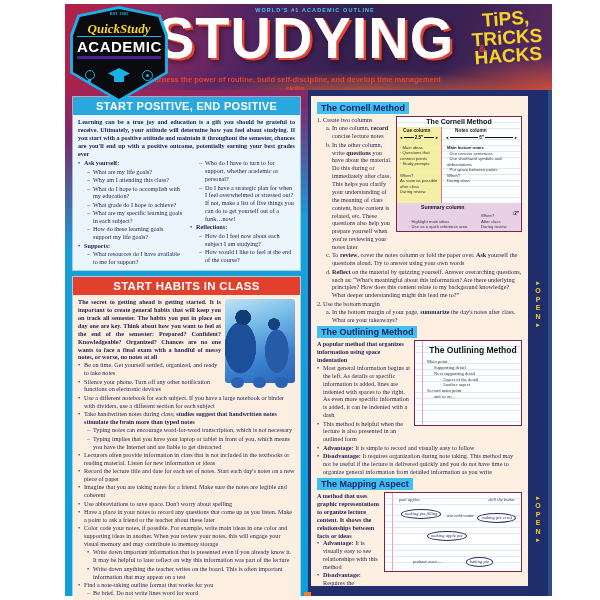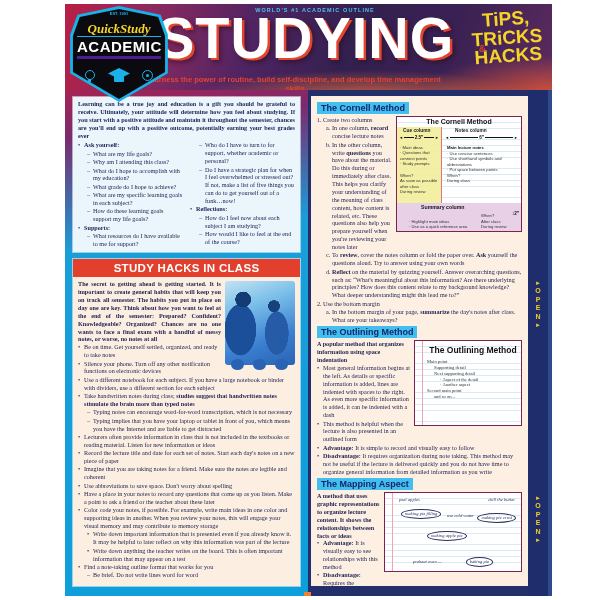--- a/index.html
+++ b/index.html
@@ -158,20 +158,21 @@
       <span class="bulb"></span>
       <span class="cap-top"></span>
       <span class="cap-base"></span>
       <span class="atom"></span>
     </div>
   </div>
 
   <div class="lpage">
 
     <div class="panel1">
+      <div class="p1-hd">START POSITIVE, END POSITIVE</div>
       <div class="p1-bd body-sm">
         <div class="lead" style="text-align:justify;">Learning can be a true joy and education is a gift you should be grateful to receive. Ultimately, your attitude will determine how you feel about studying. If you start with a positive attitude and maintain it throughout the semester, chances are you'll end up with a positive outcome, potentially earning your best grades ever</div>
         <div class="p1-cols">
           <div class="p1-col">
                 <div class="li i0">
                   <span class="mk">•</span>
                   <span class="tx"><b>Ask yourself:</b></span>
                 </div>
                 <div class="li i1">
                   <span class="mk">–</span>
@@ -226,21 +227,21 @@
                 <div class="li i1">
                   <span class="mk">–</span>
                   <span class="tx">How would I like to feel at the end of the course?</span>
                 </div>
               </div>
         </div>
       </div>
     </div>
 
     <div class="panel2">
-      <div class="p2-hd">STUDY HACKS IN CLASS</div>
+      <div class="p2-hd">START HABITS IN CLASS</div>
       <div class="p2-bd body-sm">
         <div class="photo">
           <span class="bump" style="left:6px;"></span>
           <span class="bump" style="left:28px;"></span>
           <span class="bump" style="left:50px;"></span>
         </div>
         <div class="intro2">The secret to getting ahead is getting started. It is important to create general habits that will keep you on track all semester. The habits you put in place on day one are key. Think about how you want to feel at the end of the semester: Prepared? Confident? Knowledgeable? Organized? Chances are no one wants to face a final exam with a handful of messy notes, or worse, no notes at all</div>
         <div>
               <div class="li i0">
                 <span class="mk">•</span>

